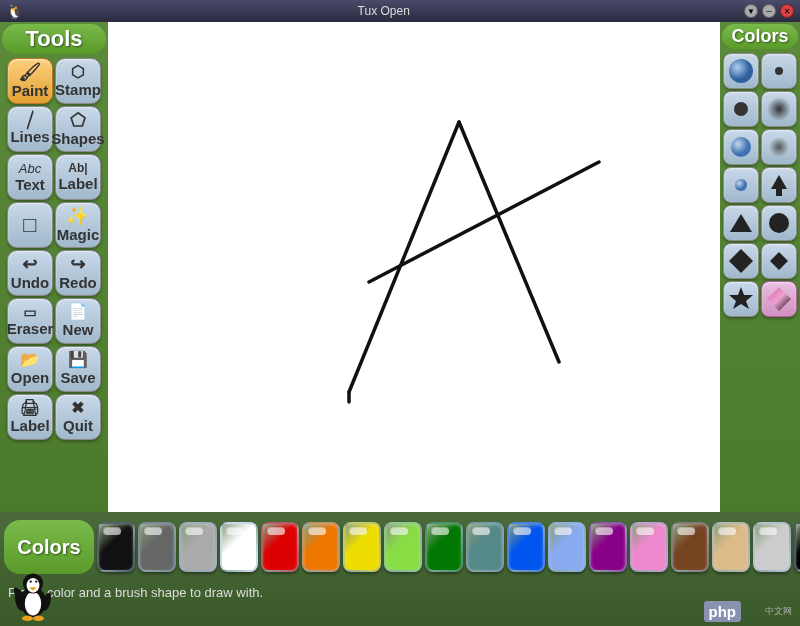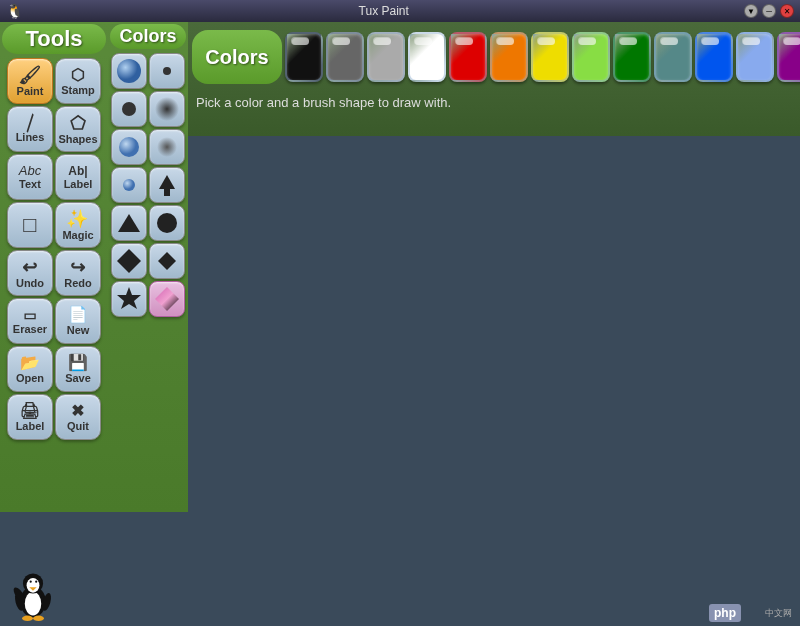--- a/index.html
+++ b/index.html
@@ -47,21 +47,21 @@
     .win-btn.minimize { background: #aaa; }
     .win-btn.maximize { background: #aaa; }
     .win-btn.close { background: #e04040; }
 
     
     #main {
       width: 800px;
       height: 604px;
       background: #3a4a5a;
       display: flex;
-      flex-direction: row;
+      flex-direction: column;
     }
 
     
     #top-area {
       display: flex;
       flex: 1;
       height: 490px;
     }
 
     
@@ -109,21 +109,21 @@
     }
     .tool-btn.active {
       background: linear-gradient(to bottom, #ffd080, #e0a030);
       border-color: #c07820;
     }
     .tool-icon {
       font-size: 18px;
       line-height: 1;
     }
     .tool-label {
-      font-size: 11px;
+      font-size: 15px;
       margin-top: 1px;
     }
 
     
     #canvas-area {
       flex: 1;
       background: white;
       position: relative;
       overflow: hidden;
     }
@@ -249,21 +249,21 @@
       right: 8px;
       color: #aaa;
       font-size: 10px;
     }
   </style>
 </head>
 <body>
 
 <div id="titlebar">
   <span style="font-size:14px;">🐧</span>
-  <span class="title-text">Tux Paint</span>
+  <span class="title-text">Tux Open</span>
   <div class="window-controls">
     <div class="win-btn minimize">▼</div>
     <div class="win-btn maximize">─</div>
     <div class="win-btn close">✕</div>
   </div>
 </div>
 
 <div id="main">
   <div id="top-area">
 
@@ -594,17 +594,17 @@
     <ellipse cx="19" cy="56" rx="6" ry="3" fill="#e8a020"></ellipse>
     <ellipse cx="31" cy="56" rx="6" ry="3" fill="#e8a020"></ellipse>
 
     <ellipse cx="10" cy="38" rx="4" ry="10" fill="#111" transform="rotate(-15,10,38)"></ellipse>
     <ellipse cx="40" cy="38" rx="4" ry="10" fill="#111" transform="rotate(15,40,38)"></ellipse>
 
     <ellipse cx="10" cy="30" rx="4" ry="9" fill="#111" transform="rotate(-35,10,30)"></ellipse>
   </svg>
 
   <div id="php-logo" style="position:absolute; bottom:4px; right:8px; display:flex; align-items:center; gap:4px;">
-    <span style="background:#8892b0; color:white; font-size:12px; padding:2px 5px; border-radius:3px; font-weight:bold;">php</span>
+    <span style="background:#8892b0; color:white; font-size:15px; padding:2px 5px; border-radius:3px; font-weight:bold;">php</span>
     <span style="color:#aaa; font-size:9px;margin-left:20px;">中文网</span>
   </div>
 
 </div>
 
 </body></html>

